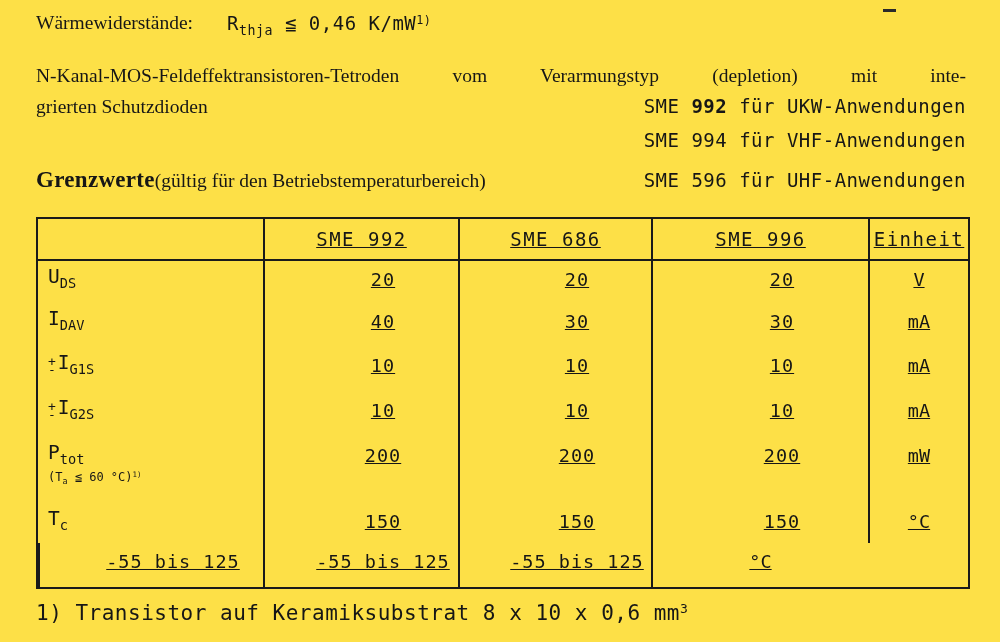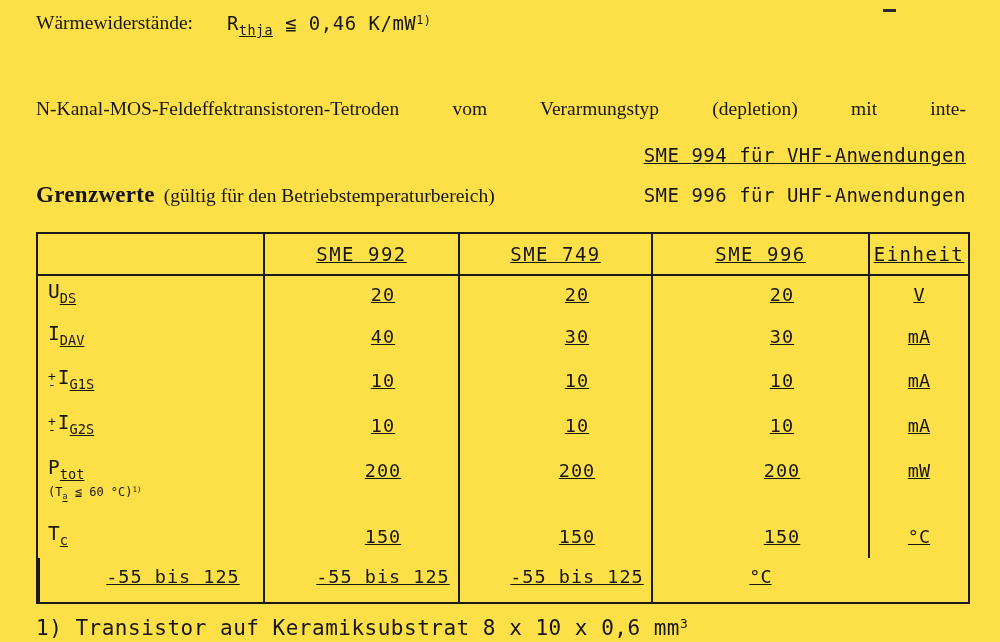--- a/index.html
+++ b/index.html
@@ -9,46 +9,46 @@
     box-sizing:border-box;
     padding:12px 34px 0 36px;
     background:#fde047;
     color:#161616;
     overflow:hidden;
     font-family:"Liberation Serif","DejaVu Serif",serif;
   }
   .mono { font-family:"DejaVu Sans Mono","Liberation Mono",monospace; }
   .serif { font-family:"Liberation Serif","DejaVu Serif",serif; }
 
-  sub.s { font-size:0.70em; vertical-align:-0.40em;text-decoration:underline; }
+  sub.s { font-size:0.70em; vertical-align:-0.40em; }
   sup.p { font-size:0.62em; vertical-align:0.55em; }
 
   .artifact { position:absolute; top:9px; right:104px; width:13px; height:3px; background:#2a2a2a; }
 
   
   .thermal-row { display:flex; align-items:flex-start; height:34px; font-size:19.5px; }
   .thermal-formula { margin-left:34px; font-size:19px; letter-spacing:0.5px; }
 
   
   .intro-line1 {
-    margin-top:52px; height:26px;
+    margin-top:19px; height:26px;
     font-size:19.5px;
     text-align:justify; text-align-last:justify;
     white-space:normal;
   }
   .row-b { display:flex; justify-content:space-between; align-items:baseline; margin-top:4px; height:30px; }
   .row-b .left { font-size:19.5px; }
-  .row-c { text-align:right; margin-top:20px; height:30px;text-decoration:underline; }
+  .row-c { text-align:right; margin-top:4px; height:30px; }
   .variant { font-size:19px; letter-spacing:0.5px; }
   .variant .num-bold { font-weight:bold; }
 
   
   .row-d { display:flex; justify-content:space-between; align-items:baseline; margin-top:8px; height:34px; }
   .heading-title { font-size:23px; font-weight:bold; letter-spacing:0.3px; }
-  .heading-sub { font-size:19.5px; margin-left:9px; }
+  .heading-sub { font-size:19.5px; }
 
   
   .gtable {
     margin-top:16px;
     display:grid;
     grid-template-columns:225px 195px 193px 217px 100px;
     grid-template-rows:42px 42px 44px 45px 45px 66px 40px 44px;
     width:930px;
     border:2px solid #1a1a1a;
     font-family:"DejaVu Sans Mono","Liberation Mono",monospace;
@@ -75,35 +75,39 @@
 
   <div class="artifact"></div>
 
   <div class="thermal-row">
     <span class="serif">Wärmewiderstände:</span>
     <span class="mono thermal-formula"><span>R</span><sub class="s">thja</sub><span> ≦ 0,46 K/mW</span><sup class="p">1)</sup></span>
   </div>
 
   <div class="intro-line1 serif">N-Kanal-MOS-Feldeffektransistoren-Tetroden vom Verarmungstyp (depletion) mit inte-</div>
 
+  <div class="row-b">
+    <span class="left serif">grierten Schutzdioden</span>
+    <span class="variant mono"><span>SME </span><span class="num-bold">992</span><span> für UKW-Anwendungen</span></span>
+  </div>
 
   <div class="row-c">
     <span class="variant mono"><span>SME </span><span>994</span><span> für VHF-Anwendungen</span></span>
   </div>
 
   <div class="row-d">
     <span><span class="heading-title serif">Grenzwerte</span><span class="heading-sub serif">(gültig für den Betriebstemperaturbereich)</span></span>
-    <span class="variant mono"><span>SME </span><span>996</span><span> für UHF-Anwendungen</span></span>
+    <span class="variant mono"><span>SME </span><span>596</span><span> für UHF-Anwendungen</span></span>
   </div>
 
   <div class="gtable">
 
     <div class="cell hdr"></div>
     <div class="cell hdr vline">SME 992</div>
-    <div class="cell hdr vline">SME 749</div>
+    <div class="cell hdr vline">SME 686</div>
     <div class="cell hdr vline">SME 996</div>
     <div class="cell hdr vline">Einheit</div>
 
     <div class="cell pcell"><span>U</span><sub class="s">DS</sub></div>
     <div class="cell vcell vline">20</div>
     <div class="cell vcell vline">20</div>
     <div class="cell vcell vline">20</div>
     <div class="cell ucell vline">V</div>
 
     <div class="cell pcell"><span>I</span><sub class="s">DAV</sub></div>

